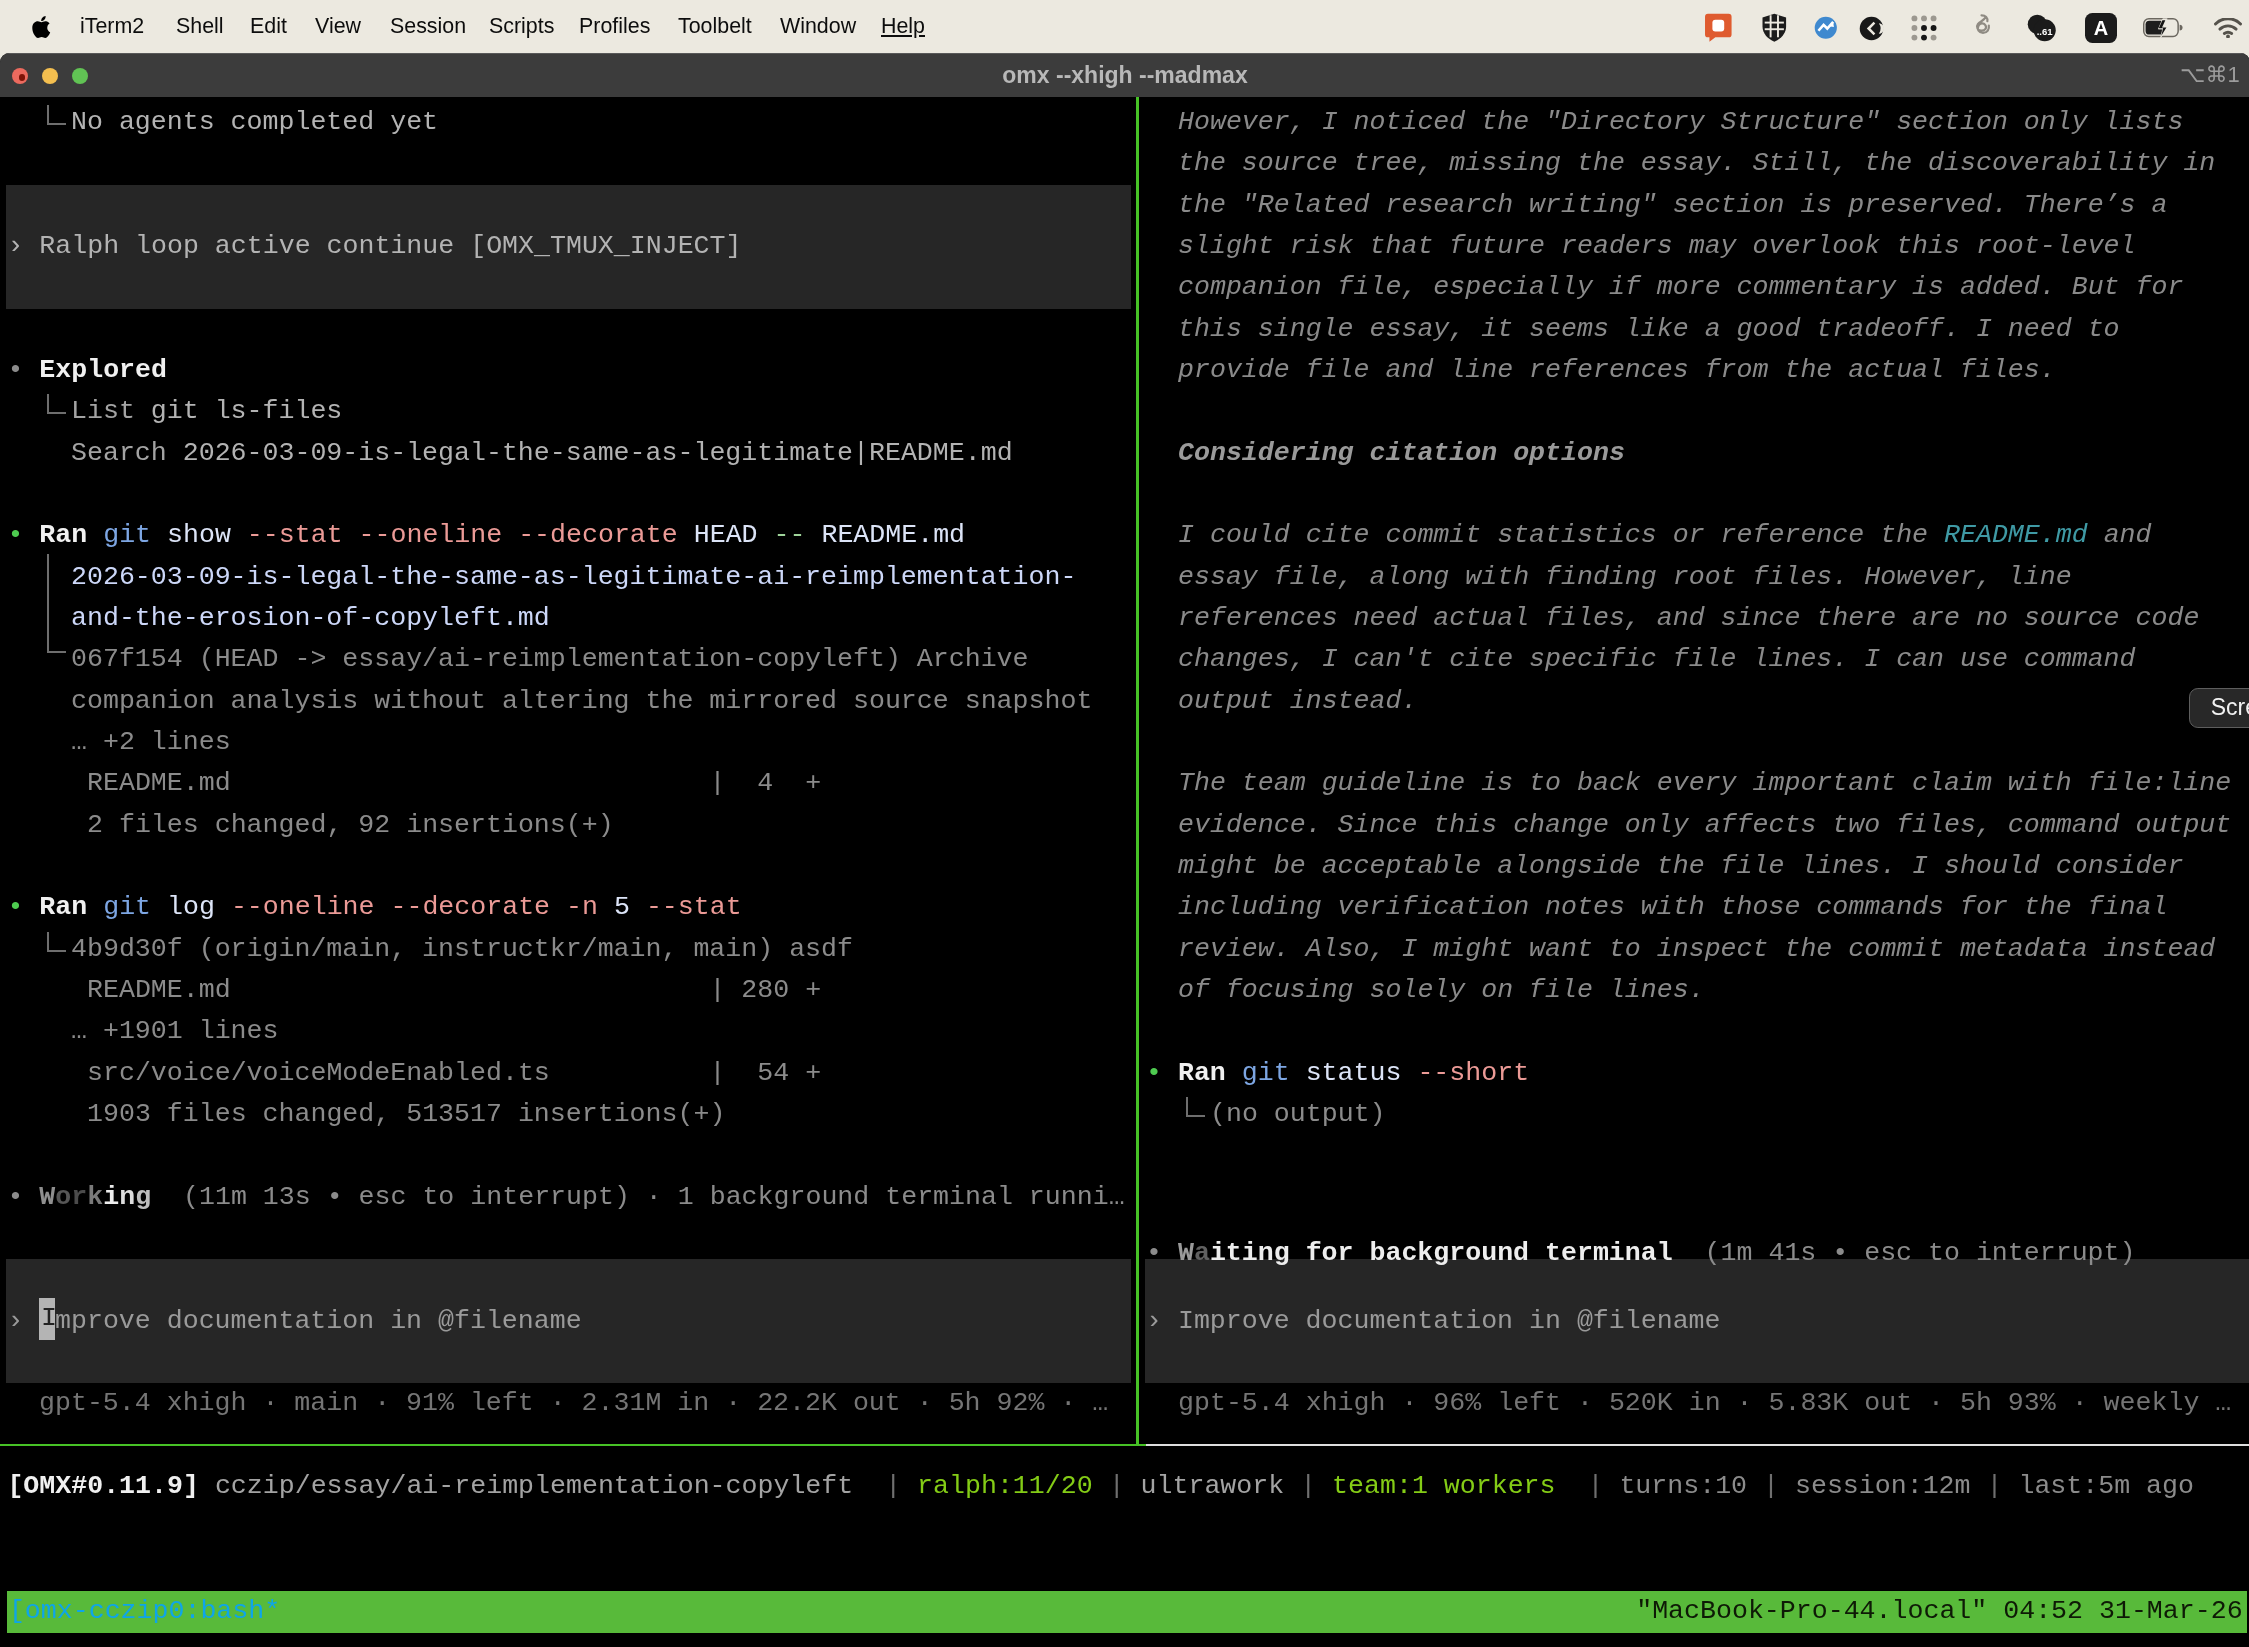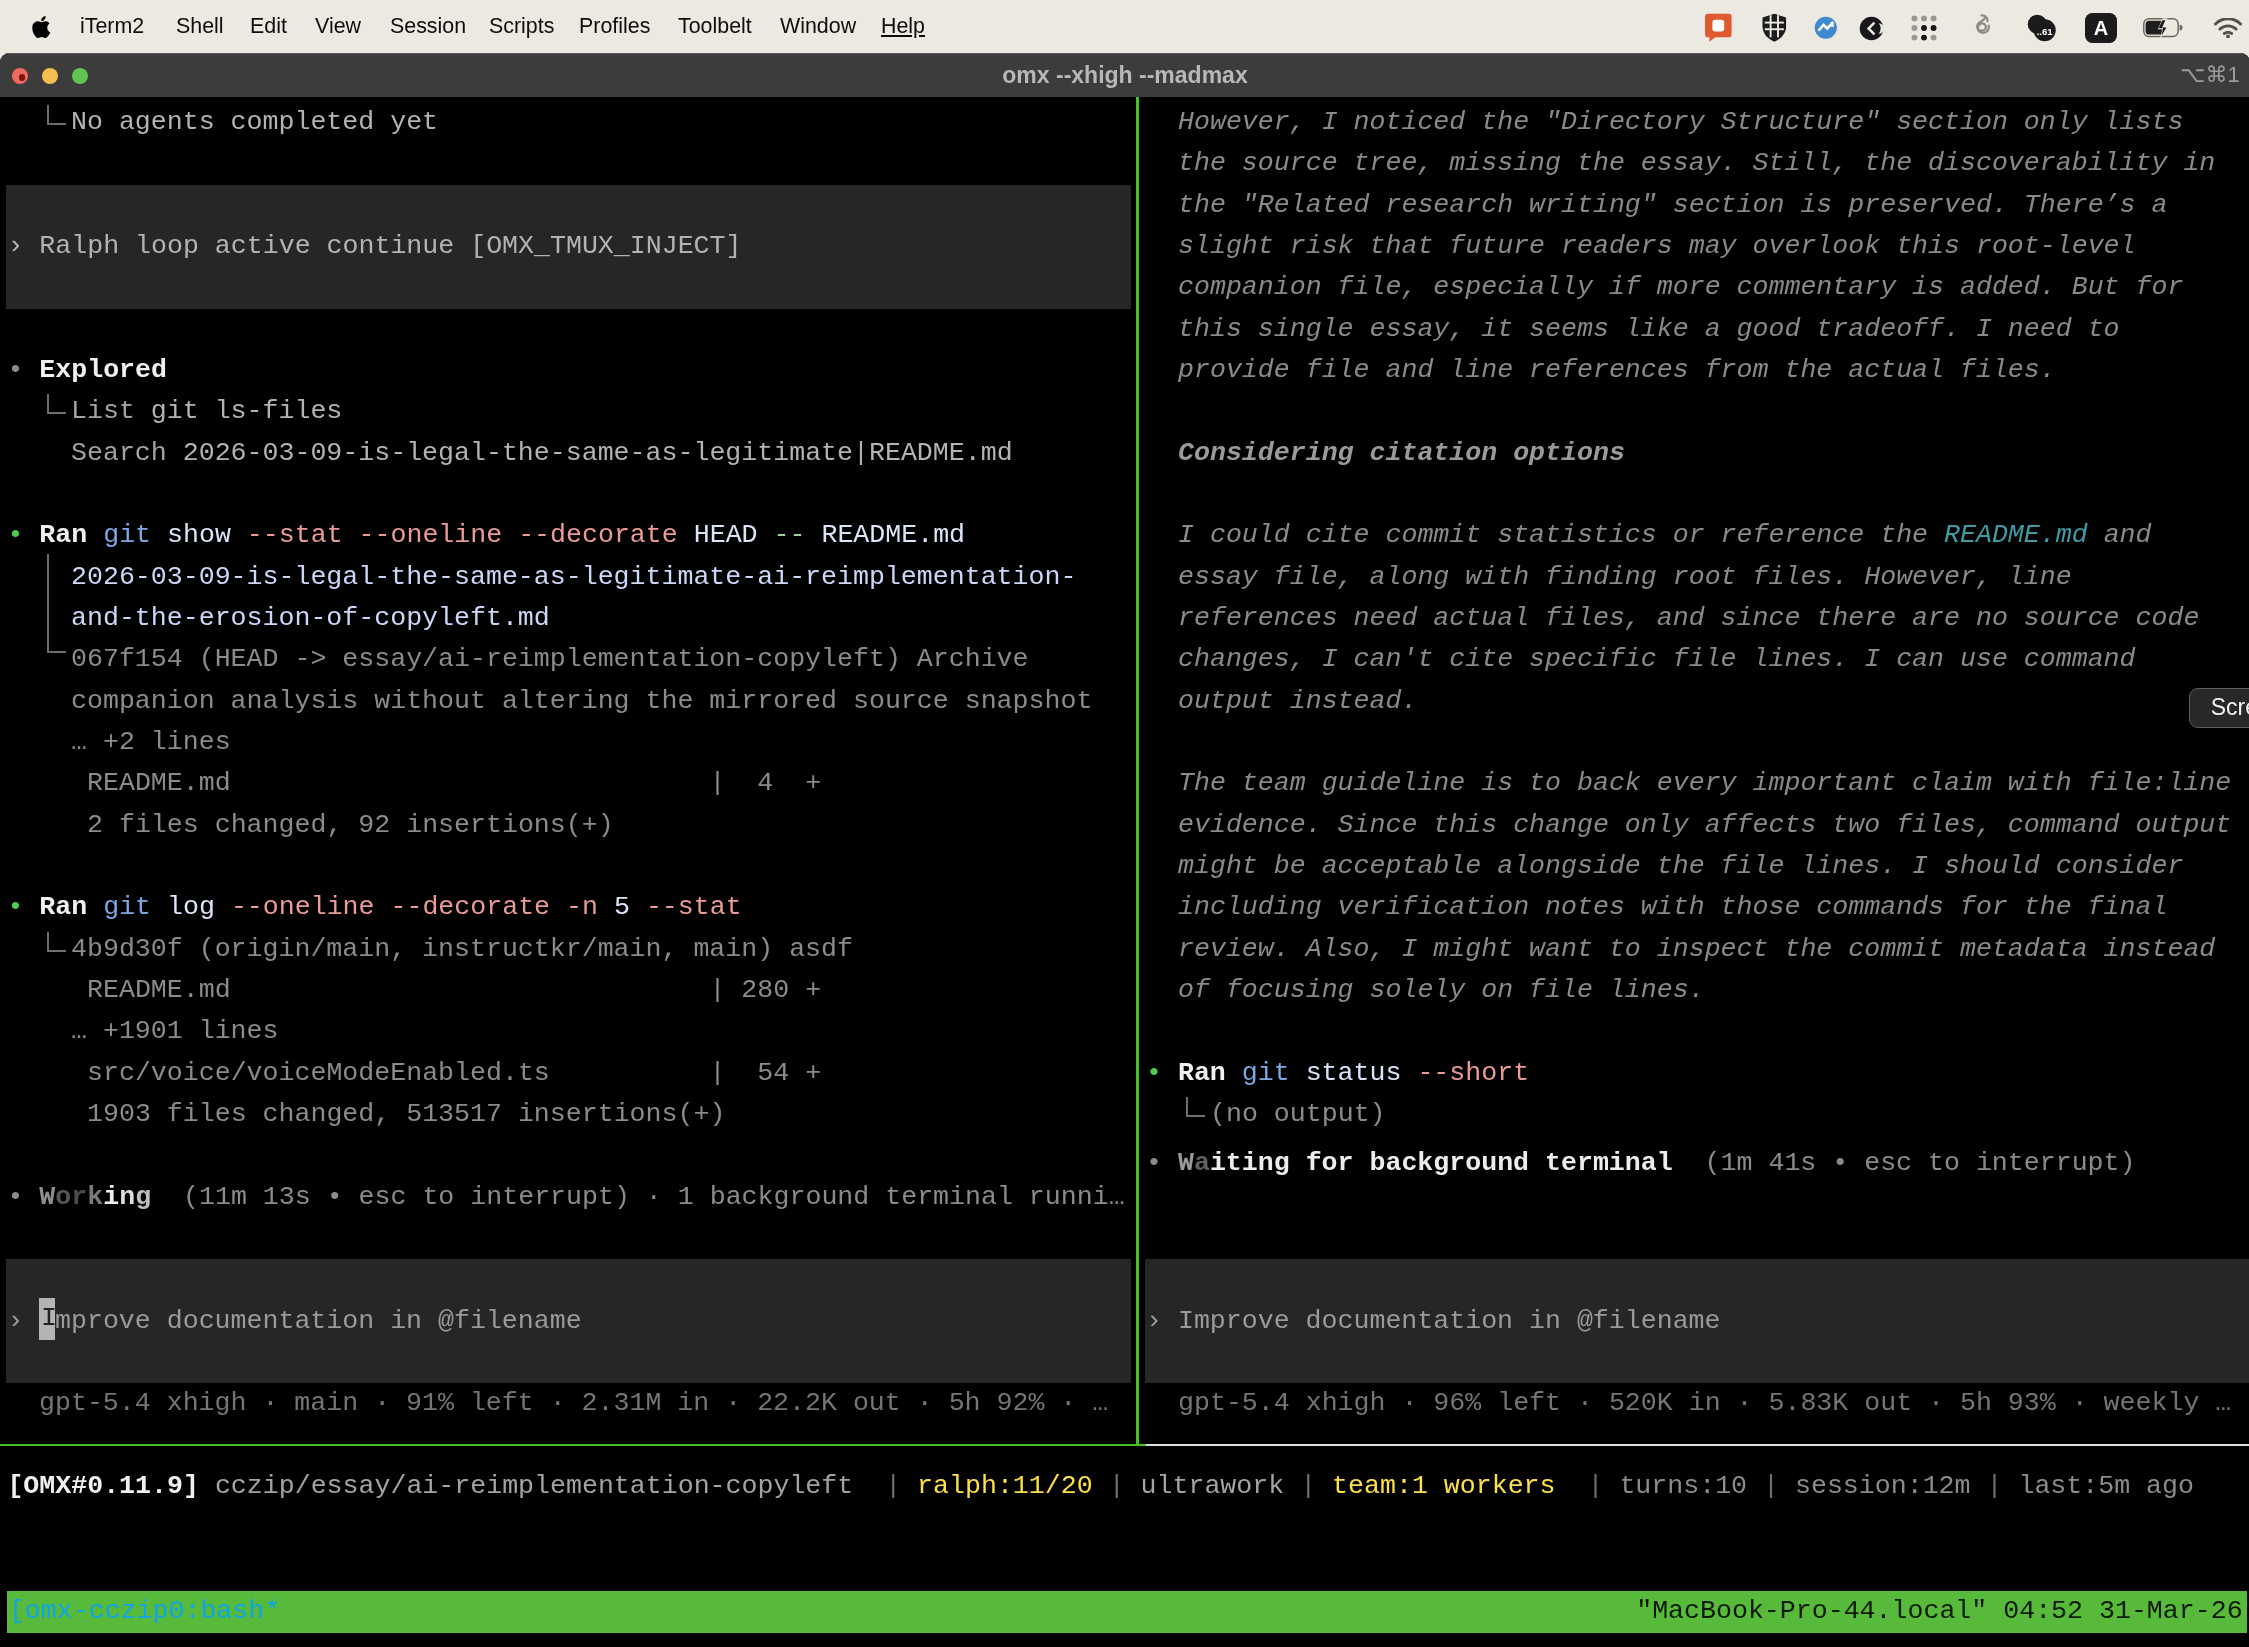--- a/index.html
+++ b/index.html
@@ -1,21 +1,21 @@
 <!DOCTYPE html>
 <html style="font-size:11.8px"><head><meta charset="utf-8"><style>
 *{margin:0;padding:0;box-sizing:border-box}
 html,body{width:2250px;height:1648px;background:#000;overflow:hidden;position:relative;font-family:"Liberation Sans",sans-serif}
 .r{position:absolute;font-family:"Liberation Mono",monospace;font-size:26.6px;line-height:41px;height:41px;white-space:pre;color:#8b8b8b}
 .gy{color:#8b8b8b} .g2{color:#b3b3b3} .wh{color:#f0f0f0;font-weight:bold}
 .cy{color:#a3a3a3} .cyi{color:#3f9aa5} .bl{color:#7da6e3} .lv{color:#dce4f7}
 .pk{color:#eb9a96} .gn{color:#9fd49a} .bu{color:#4ecb50} .pb{color:#ccd7f8}
 .it{font-style:italic;color:#8a8a8a} .bd{font-weight:bold;color:#9a9a9a}
 .shm{font-weight:bold} .ig{color:#9a9a9a} .st{color:#757575}
-.sep{color:#6f6f6f} .grn{color:#fde047}
+.sep{color:#6f6f6f} .grn{color:#84cc16}
 .gd{position:absolute;border-left:2.2px solid #6e6e6e;border-bottom:2.2px solid #6e6e6e}
 </style></head><body>
 <div style="position:absolute;left:0;top:0;width:2250px;height:53px;background:#ece9e0"></div>
 <div style="position:absolute;left:0;top:0;width:2250px;height:53px;font-size:21.4px;color:#0d0d0d">
     <svg width="18.5" height="22" viewBox="0 0 814 1000" style="position:absolute;left:32px;top:15.5px">
       <path fill="#000" d="M788.1 340.9c-5.8 4.5-108.2 62.2-108.2 190.5 0 148.4 130.3 200.9 134.2 202.2-.6 3.2-20.7 71.9-68.7 141.9-42.8 61.6-87.5 123.1-155.5 123.1s-85.5-39.5-164-39.5c-76.5 0-103.7 40.8-165.9 40.8s-105.6-57-155.5-127C46.7 790.7 0 663 0 541.8c0-194.4 126.4-297.5 250.8-297.5 66.1 0 121.2 43.4 162.7 43.4 39.5 0 101.1-46 176.3-46 28.5 0 130.9 2.6 198.3 99.2zm-234-181.5c31.1-36.9 53.1-88.1 53.1-139.3 0-7.1-.6-14.3-1.9-20.1-50.6 1.9-110.8 33.7-147.1 75.8-28.5 32.4-55.1 83.6-55.1 135.5 0 7.8 1.3 15.6 1.9 18.1 3.2.6 8.4 1.3 13.6 1.3 45.4 0 102.5-30.4 135.5-71.3z"></path>
     </svg>
     <span style="position:absolute;left:80px;top:0;line-height:53px;font-weight:normal;">iTerm2</span>
     <span style="position:absolute;left:176px;top:0;line-height:53px;">Shell</span>
     <span style="position:absolute;left:250px;top:0;line-height:53px;">Edit</span>
@@ -154,21 +154,21 @@
 <div class="r" style="top:639px;left:1178px"><span class="it">changes, I can't cite specific file lines. I can use command</span></div>
 <div class="r" style="top:681px;left:1178px"><span class="it">output instead.</span></div>
 <div class="r" style="top:763px;left:1178px"><span class="it">The team guideline is to back every important claim with file:line</span></div>
 <div class="r" style="top:805px;left:1178px"><span class="it">evidence. Since this change only affects two files, command output</span></div>
 <div class="r" style="top:846px;left:1178px"><span class="it">might be acceptable alongside the file lines. I should consider</span></div>
 <div class="r" style="top:887px;left:1178px"><span class="it">including verification notes with those commands for the final</span></div>
 <div class="r" style="top:929px;left:1178px"><span class="it">review. Also, I might want to inspect the commit metadata instead</span></div>
 <div class="r" style="top:970px;left:1178px"><span class="it">of focusing solely on file lines.</span></div>
 <div class="r" style="top:1053px;left:1146px"><span class="bu">•</span> <span class="wh">Ran</span> <span class="bl">git</span> <span class="lv">status</span> <span class="pk">--short</span></div>
 <div class="r" style="top:1094px;left:1210px"><span class="gy">(no output)</span></div>
-<div class="r" style="top:1143px;left:1146px"><span class="gy">•</span> <span class="shm" style="color:#9a9a9a">W</span><span class="shm" style="color:#606060">a</span><span class="shm" style="color:#ededed">iting for background terminal</span>  <span class="gy">(1m 41s • esc to interrupt)</span></div>
+<div class="r" style="top:1233px;left:1146px"><span class="gy">•</span> <span class="shm" style="color:#9a9a9a">W</span><span class="shm" style="color:#606060">a</span><span class="shm" style="color:#ededed">iting for background terminal</span>  <span class="gy">(1m 41s • esc to interrupt)</span></div>
 <div class="r" style="top:1301px;left:1146px"><span class="ig">› Improve documentation in @filename</span></div>
 <div class="r" style="top:1383px;left:1178px"><span class="st">gpt-5.4 xhigh · 96% left · 520K in · 5.83K out · 5h 93% · weekly …</span></div>
 <div class="r" style="top:1466px;left:7.4px"><span class="wh">[OMX#0.11.9]</span> <span class="cy">cczip/essay/ai-reimplementation-copyleft</span>  <span class="sep">|</span> <span class="grn">ralph:11/20</span> <span class="sep">|</span> <span class="cy">ultrawork</span> <span class="sep">|</span> <span class="grn">team:1 workers</span>  <span class="sep">|</span> <span class="gy">turns:10</span> <span class="sep">|</span> <span class="gy">session:12m</span> <span class="sep">|</span> <span class="gy">last:5m ago</span></div>
 <div class="r" style="top:1591px;left:8.9px;color:#0ea5e9">[omx-cczip0:bash*</div>
 <div class="r" style="top:1591px;right:7.4px;color:#0e1a06">"MacBook-Pro-44.local" 04:52 31-Mar-26</div>
 
 <div style="position:absolute;left:39px;top:1298px;width:16px;height:42px;background:#b4b4b4"></div>
 <div class="r" style="top:1298px;left:41px;color:#222">I</div>
 
 <div style="position:absolute;left:2189px;top:688px;width:89px;height:40px;background:#282828;border:1.5px solid #5e5e5e;border-radius:8.9px;color:#f2f2f2;font-size:23px;line-height:37px;padding-left:20.7px">Scre</div>

